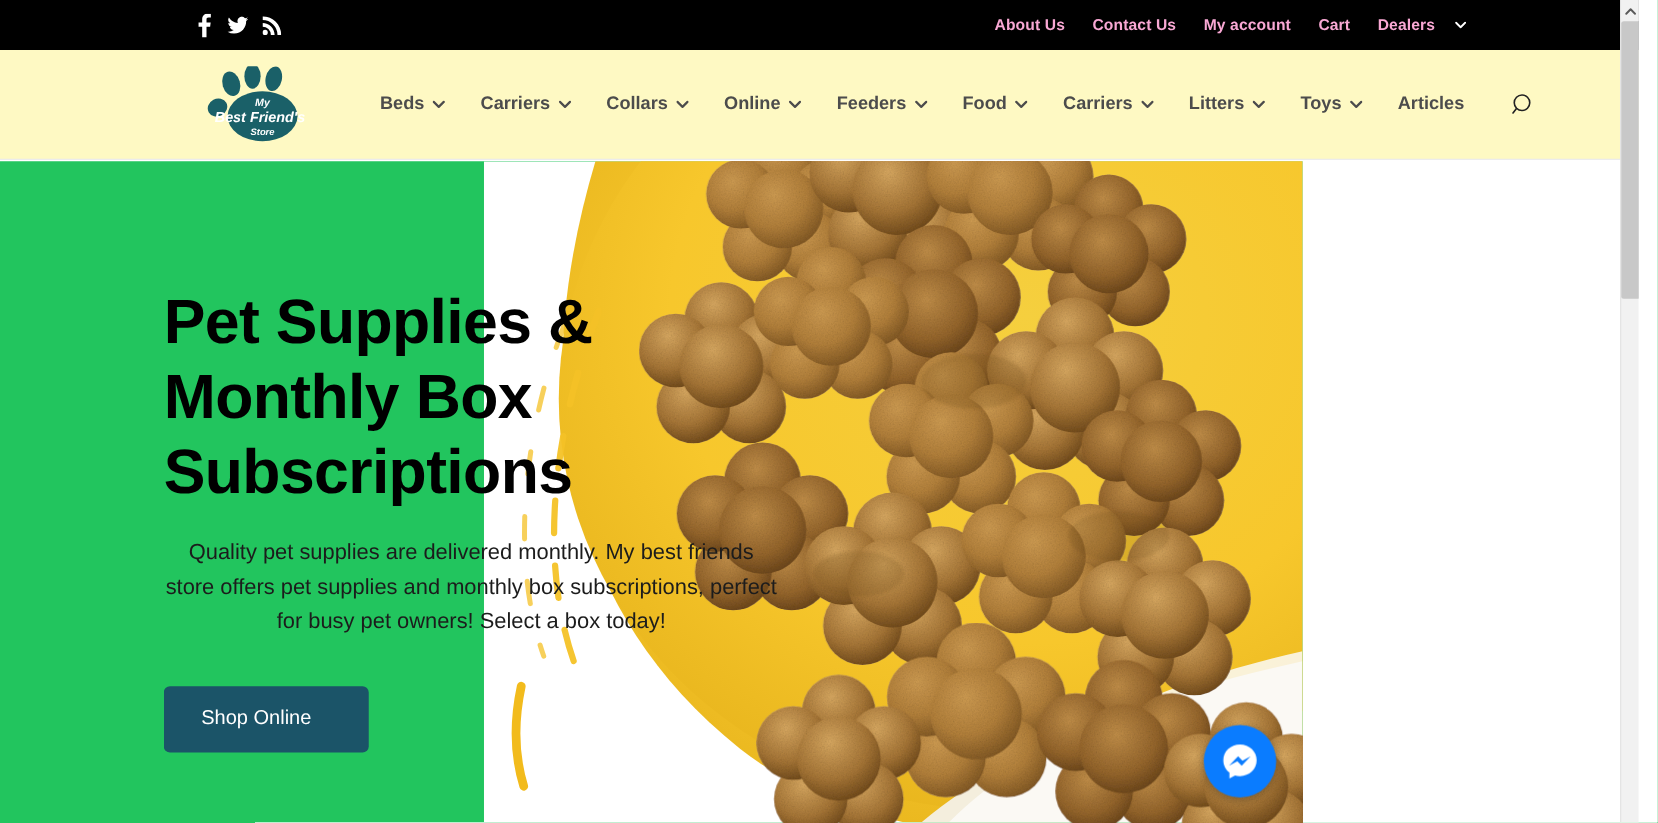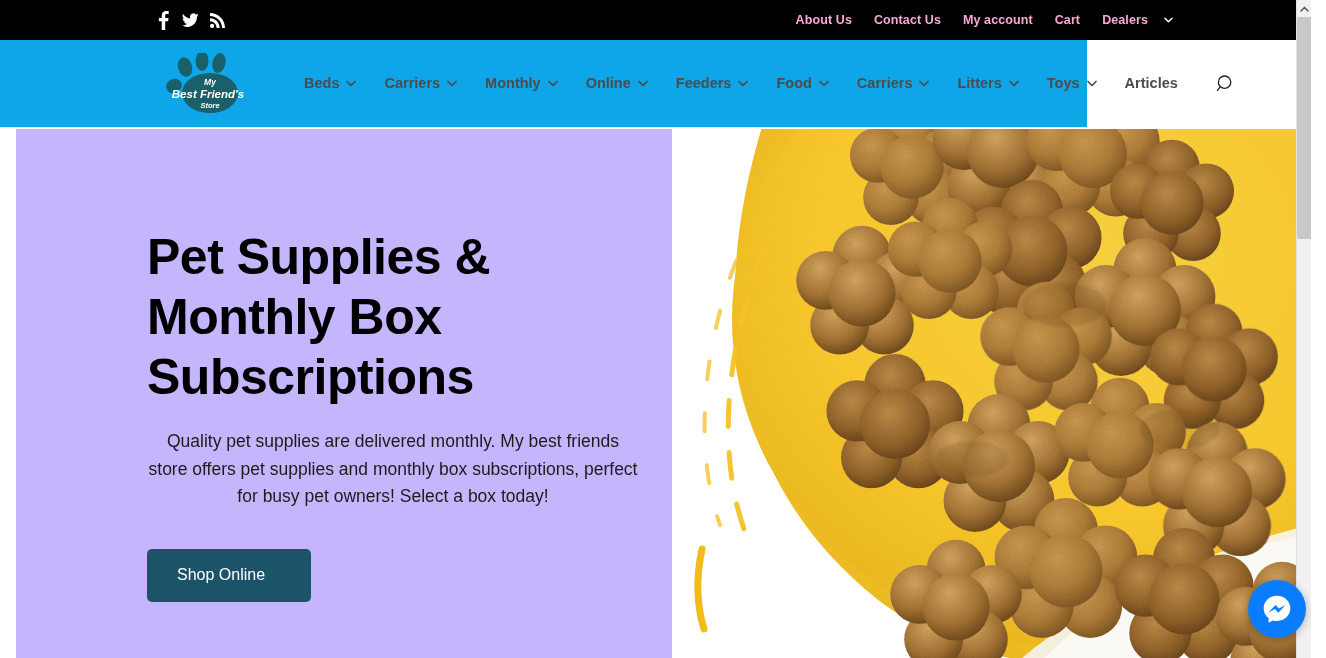--- a/index.html
+++ b/index.html
@@ -49,22 +49,22 @@
     line-height:1;
   }
   .topnav .with-caret { display:flex; align-items:center; gap:16px; }
   .caret-w {
     width:9px; height:6px; display:block;
   }
 
   
   .header {
     position:absolute; top:40px; left:0;
-    width:1087px; height:88px;
-    background:#0ea5e9;
+    width:1311px; height:88px;
+    background:#fef9c3;
     border-bottom:1px solid #ececec;
     display:flex; align-items:center;
   }
   .logo {
     margin-left:165px;
     width:86px; height:62px;
     position:relative;
     flex:none;
     cursor:pointer;
   }
@@ -88,23 +88,23 @@
   .caret-g { width:10px; height:7px; display:block; }
   .search-btn {
     margin-left:22px;
     width:24px; height:24px;
     display:flex; align-items:center; justify-content:center;
     cursor:pointer;
   }
 
   
   .hero {
-    position:absolute; top:129px; left:16px;
-    width:1311px; height:529px;
-    background:#c4b5fd;
+    position:absolute; top:129px; left:0;
+    width:1042px; height:529px;
+    background:#22c55e;
     overflow:hidden;
   }
   .hero-text {
     position:absolute;
     left:131px; top:98px;
     width:520px;
   }
   .hero-title {
     font-size:50px;
     line-height:60px;
@@ -245,21 +245,21 @@
             <path d="M1 1l4 4 4-4" stroke="#4c4c4c" stroke-width="1.7" fill="none" stroke-linecap="round" stroke-linejoin="round"></path>
           </svg>
       </div>
       <div class="navitem">
         <span>Carriers</span>
         <svg class="caret-g" viewBox="0 0 10 6">
             <path d="M1 1l4 4 4-4" stroke="#4c4c4c" stroke-width="1.7" fill="none" stroke-linecap="round" stroke-linejoin="round"></path>
           </svg>
       </div>
       <div class="navitem">
-        <span>Monthly</span>
+        <span>Collars</span>
         <svg class="caret-g" viewBox="0 0 10 6">
             <path d="M1 1l4 4 4-4" stroke="#4c4c4c" stroke-width="1.7" fill="none" stroke-linecap="round" stroke-linejoin="round"></path>
           </svg>
       </div>
       <div class="navitem">
         <span>Online</span>
         <svg class="caret-g" viewBox="0 0 10 6">
             <path d="M1 1l4 4 4-4" stroke="#4c4c4c" stroke-width="1.7" fill="none" stroke-linecap="round" stroke-linejoin="round"></path>
           </svg>
       </div>

